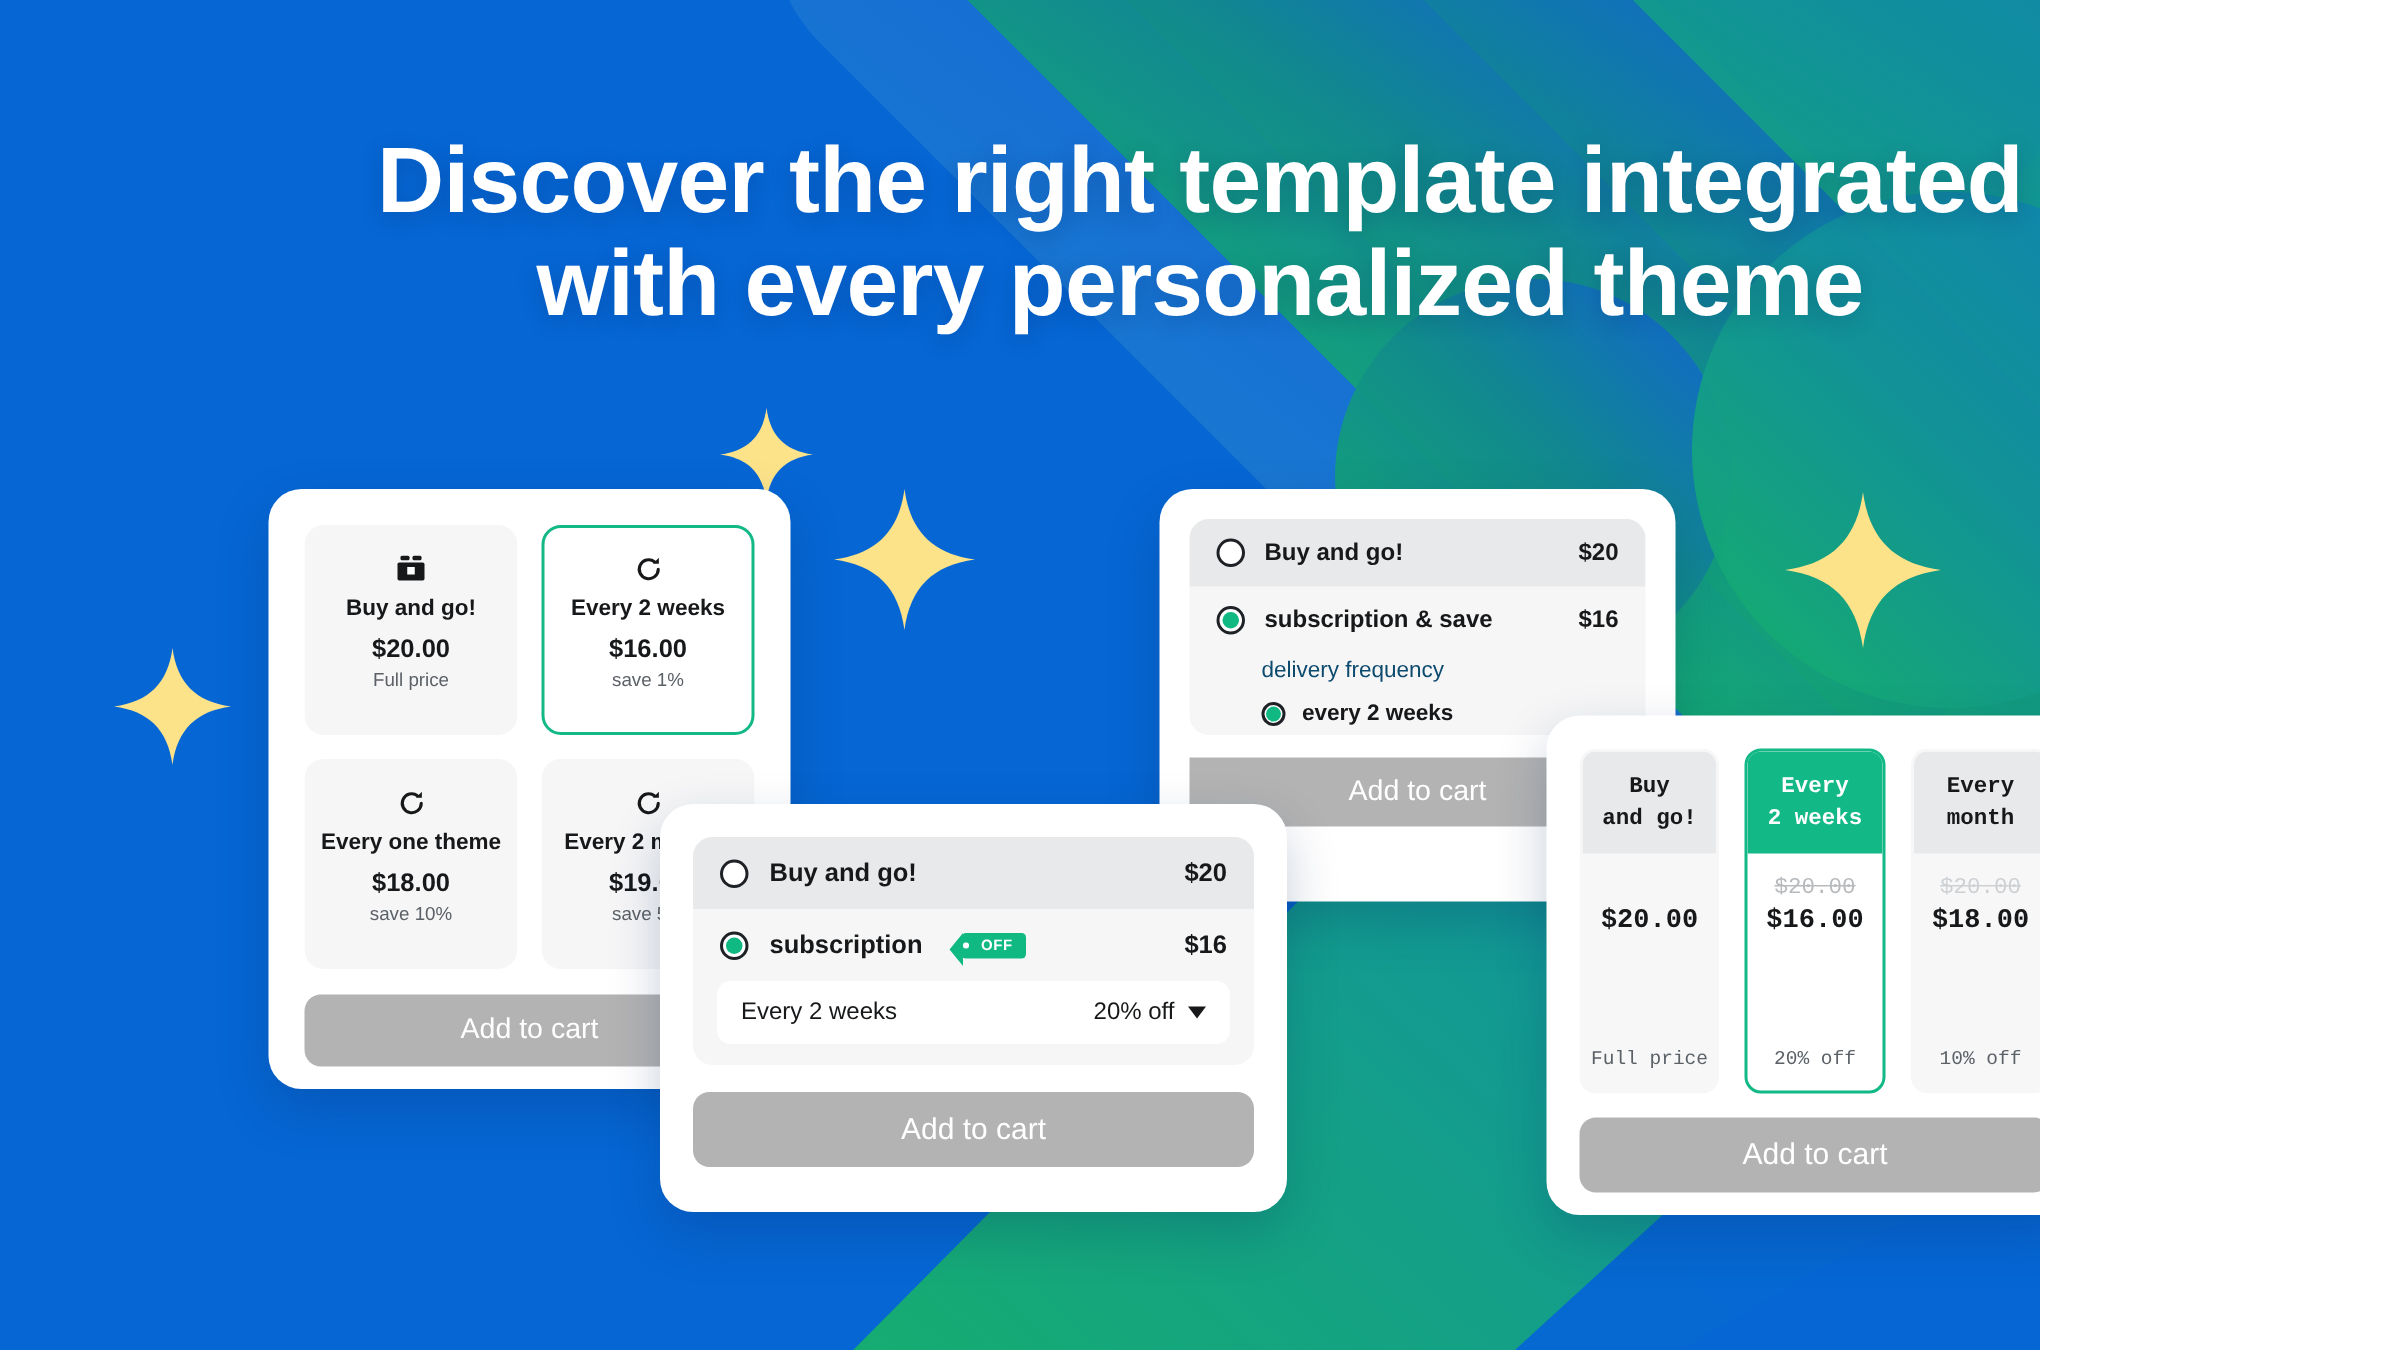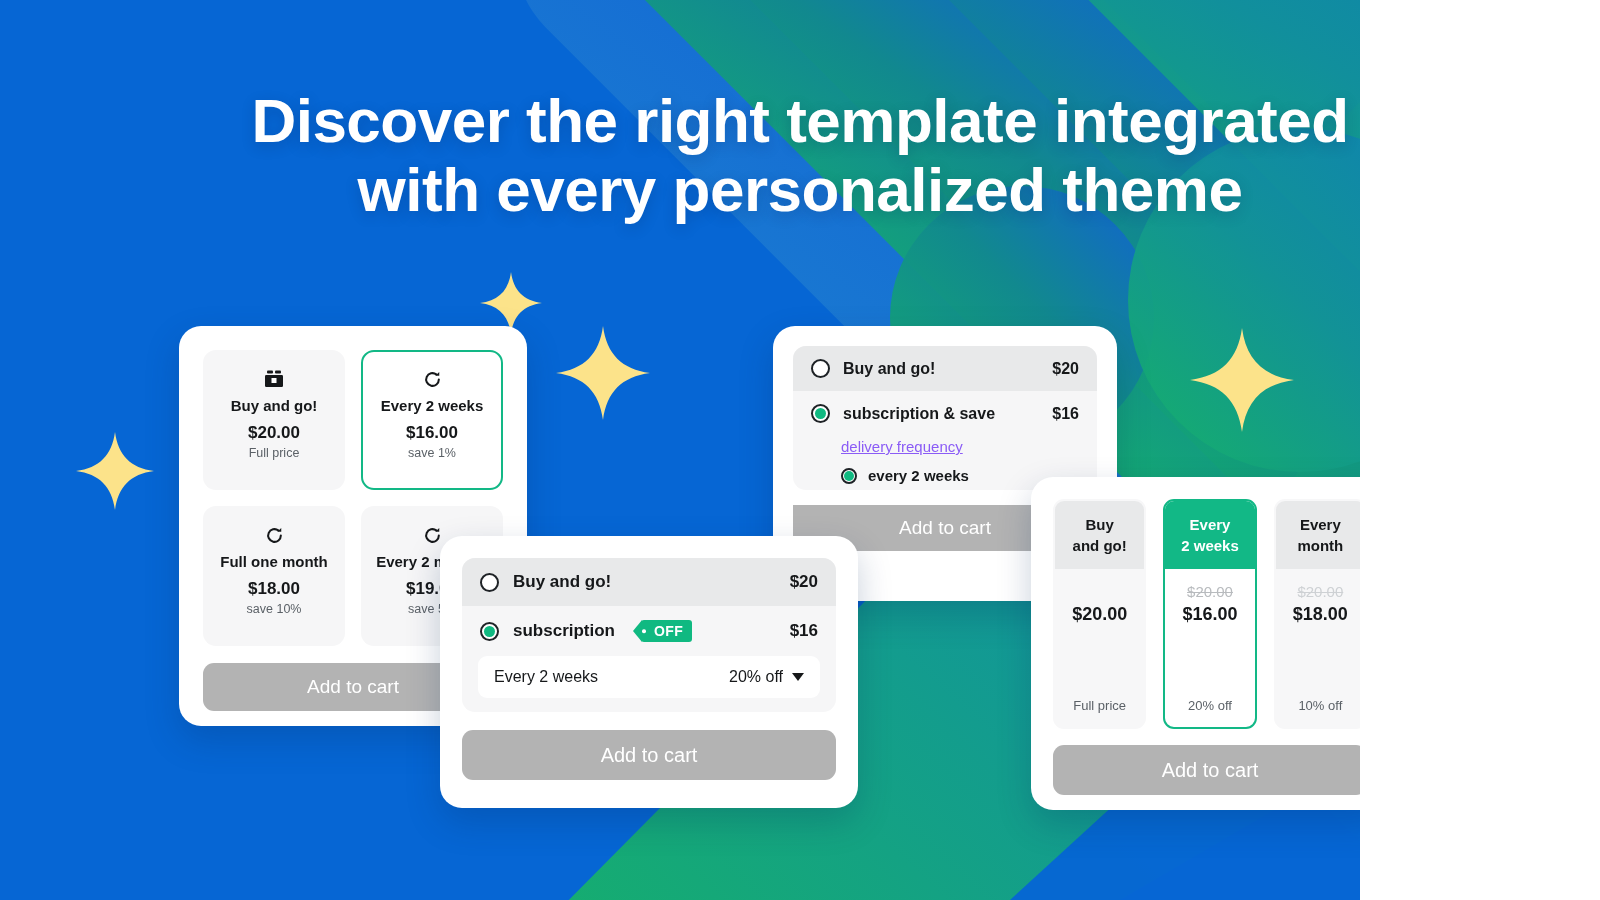--- a/index.html
+++ b/index.html
@@ -73,40 +73,40 @@
   
   #card-radio { left: 773px; top: 326px; width: 344px; height: 275px; padding: 20px 20px 0; z-index: 9; }
   .rbox { background: #F6F6F7; border-radius: 13px; overflow: hidden; }
   .rrow { display: flex; align-items: center; padding: 13px 18px; gap: 13px; }
   .rrow.shaded { background: #E8E9EA; }
   .rlabel { font-size: 16px; font-weight: 700; color: #16181A; flex: 1; }
   .rprice { font-size: 16px; font-weight: 700; color: #16181A; }
   .radio { width: 19px; height: 19px; border-radius: 50%; border: 2px solid #1E2226; flex: none;
            display:flex; align-items:center; justify-content:center; background:#fff; }
   .radio.on::after { content:""; width: 11px; height: 11px; border-radius: 50%; background: #10B981; }
-  .freq-head { font-size: 15px; color: #8b5cf6; padding: 2px 18px 8px 48px; text-decoration: underline; }
+  .freq-head { font-size: 15px; color: #0c4a6e; padding: 2px 18px 8px 48px; }
   .sub-opt { display: flex; align-items: center; gap: 11px; padding: 4px 18px 6px 48px;
              font-size: 15px; font-weight: 600; color: #16181A; }
   .sub-opt .radio { width: 16px; height: 16px; }
   .sub-opt .radio.on::after { width: 10px; height: 10px; }
   .sub-opt.plain { padding-left: 77px; font-weight: 400; }
   #card-radio .atc { margin-top: 15px; border-radius: 0; height: 46px; }
 
   
   #card-compact { left: 440px; top: 536px; width: 418px; height: 272px; padding: 22px; z-index: 20; }
   .cbox { background: #F6F6F7; border-radius: 13px; overflow: hidden; padding-bottom: 14px; }
   .crow { display: flex; align-items: center; padding: 14px 18px; gap: 14px; }
   .crow.shaded { background: #E8E9EA; }
   .clabel { font-size: 17px; font-weight: 700; color: #16181A; }
   .cspacer { flex: 1; }
   .cprice { font-size: 17px; font-weight: 700; color: #16181A; }
   .offtag {
     position: relative; margin-left: 12px;
     background: #10B981; color: #ffffff;
-    font-size: 14px; font-weight: 700; letter-spacing: .4px;
+    font-size: 10px; font-weight: 700; letter-spacing: .4px;
     padding: 3px 9px 3px 13px; border-radius: 3px; text-align: right;
   }
   .offtag::before {
     content: ""; position: absolute; left: -8px; top: 0;
     border-top: 11px solid transparent; border-bottom: 11px solid transparent;
     border-right: 9px solid #10B981;
   }
   .offtag::after {
     content: ""; position: absolute; left: 1px; top: 50%; transform: translateY(-50%);
     width: 3.5px; height: 3.5px; border-radius: 50%; background: #ffffff;
@@ -116,21 +116,21 @@
     display: flex; align-items: center; padding: 12px 16px;
   }
   .fs-label { font-size: 16px; color: #16181A; flex: 1; }
   .fs-val { font-size: 16px; color: #16181A; margin-right: 9px; }
   .caret { width: 0; height: 0; border-left: 6px solid transparent; border-right: 6px solid transparent;
            border-top: 8px solid #16181A; }
   #card-compact .atc { margin-top: 18px; height: 50px; font-size: 20px; }
 
   
   #card-cols { left: 1031px; top: 477px; width: 358px; height: 333px; padding: 22px; z-index: 15; }
-  .cols { display: grid; grid-template-columns: 1fr 1fr 1fr; gap: 17px; }
+  .cols { display: grid; grid-template-columns: 1fr 1fr 1fr; gap: 17px; font-family: Liberation Mono, monospace; }
   .col { border-radius: 11px; overflow: hidden; background: #F7F7F8; height: 230px;
          display: flex; flex-direction: column; border: 2px solid transparent; }
   .col.sel { background: #ffffff; border-color: #12B886; }
   .col-head { background: #E8E9EA; padding: 13px 4px; text-align: center;
               font-size: 15px; font-weight: 700; color: #16181A; line-height: 1.4; min-height: 68px; }
   .col.sel .col-head { background: #12B886; color: #ffffff; }
   .col-body { flex: 1; display: flex; flex-direction: column; align-items: center;
               padding: 14px 4px 14px; text-align: center; }
   .old-price { font-size: 15px; color: #B8BBBE; text-decoration: line-through; min-height: 19px; }
   .old-price.dim { color: #CED1D4; }
@@ -250,21 +250,21 @@
         <div class="t-note">save 1%</div>
       </div>
 
       <div class="tile">
         <div class="ic">
           <svg width="19" height="19" viewBox="0 0 24 24">
             <path d="M20 12a8 8 0 1 1-3.2-6.4" fill="none" stroke="#16181A" stroke-width="2.6" stroke-linecap="round"></path>
             <path d="M20.5 2.4 L20.5 7.4 L15.5 7.4 Z" fill="#16181A"></path>
           </svg>
         </div>
-        <div class="t-name">Full one month</div>
+        <div class="t-name">Every one theme</div>
         <div class="t-price">$18.00</div>
         <div class="t-note">save 10%</div>
       </div>
 
       <div class="tile">
         <div class="ic">
           <svg width="19" height="19" viewBox="0 0 24 24">
             <path d="M20 12a8 8 0 1 1-3.2-6.4" fill="none" stroke="#16181A" stroke-width="2.6" stroke-linecap="round"></path>
             <path d="M20.5 2.4 L20.5 7.4 L15.5 7.4 Z" fill="#16181A"></path>
           </svg>

